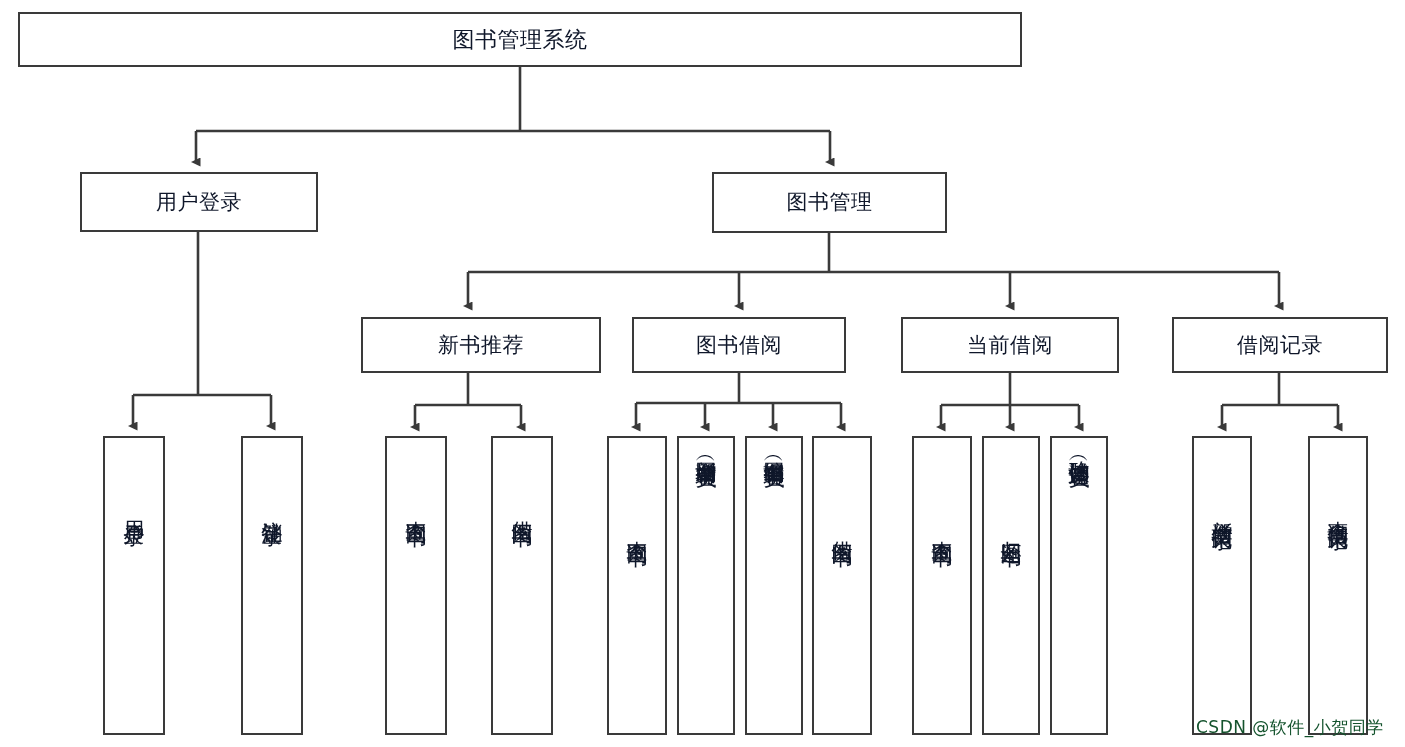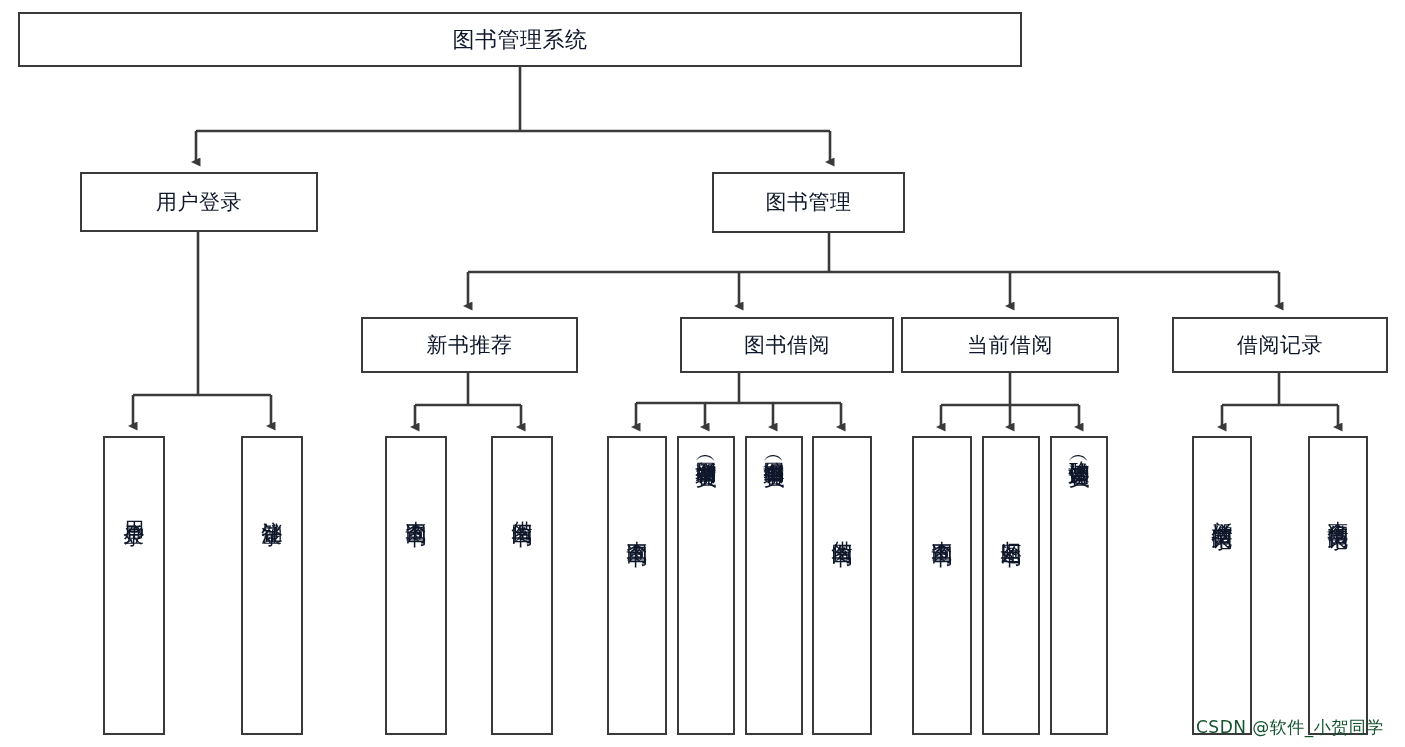--- a/index.html
+++ b/index.html
@@ -135,28 +135,28 @@
     </g>
   </svg>
 
   <div class="node root horiz" style="left:18px; top:12px; width:1004px; height:55px;">
     <span class="label">图书管理系统</span>
   </div>
 
   <div class="node horiz" style="left:80px; top:172px; width:238px; height:60px;">
     <span class="label">用户登录</span>
   </div>
-  <div class="node horiz" style="left:712px; top:172px; width:193px; height:61px;">
+  <div class="node horiz" style="left:712px; top:172px; width:235px; height:61px;">
     <span class="label">图书管理</span>
   </div>
 
-  <div class="node horiz" style="left:361px; top:317px; width:217px; height:56px;">
+  <div class="node horiz" style="left:361px; top:317px; width:240px; height:56px;">
     <span class="label">新书推荐</span>
   </div>
-  <div class="node horiz" style="left:632px; top:317px; width:214px; height:56px;margin-left:48px;">
+  <div class="node horiz" style="left:632px; top:317px; width:214px; height:56px;">
     <span class="label">图书借阅</span>
   </div>
   <div class="node horiz" style="left:901px; top:317px; width:218px; height:56px;">
     <span class="label">当前借阅</span>
   </div>
   <div class="node horiz" style="left:1172px; top:317px; width:216px; height:56px;">
     <span class="label">借阅记录</span>
   </div>
 
   <div class="node vert mid" style="left:103px; top:436px; width:62px; height:299px;">

